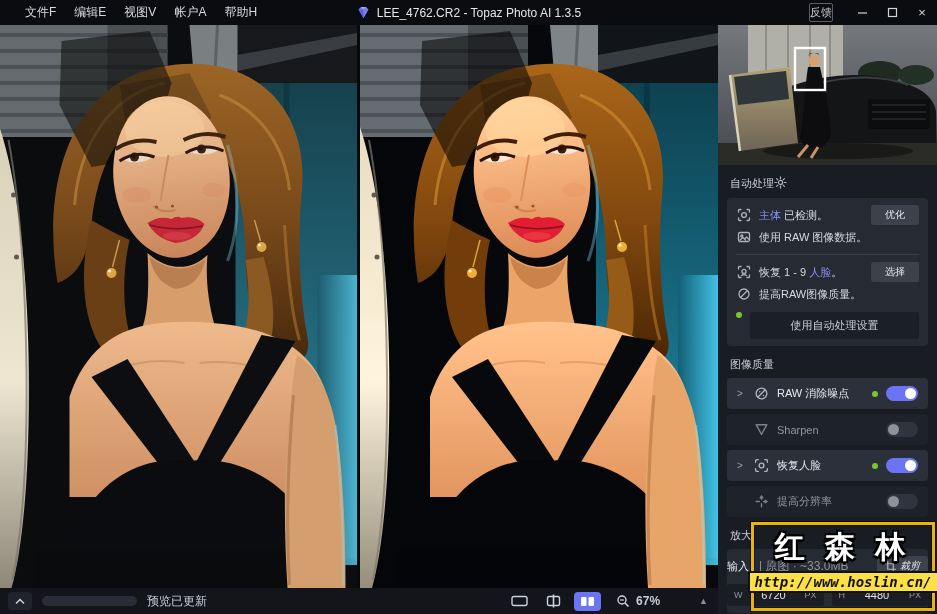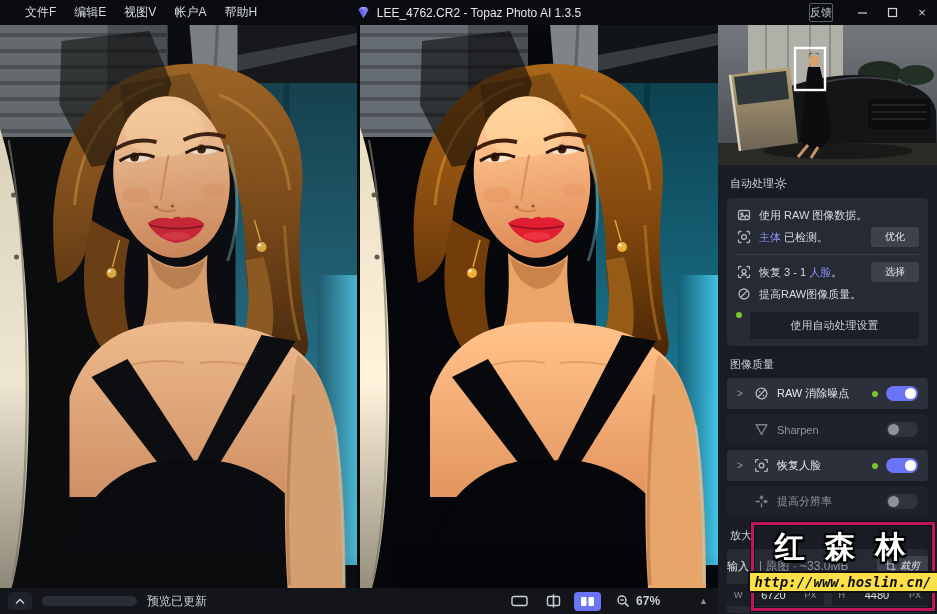--- a/index.html
+++ b/index.html
@@ -39,21 +39,21 @@
   .bb-right { margin-left:auto; display:flex; align-items:center; gap:7px; }
   .viewbtn { width:27px; height:19px; border-radius:4px; display:flex; align-items:center; justify-content:center; }
   .viewbtn.active { background:#6b74f4; }
   .zoom-group { display:flex; align-items:center; gap:6px; margin-left:8px;font-weight:bold; }
   .zoom-caret { color:#8a8f98; font-size:9px; margin-left:32px; margin-right:10px; }
 
   
   .sidebar { position:absolute; left:718px; top:25px; width:219px; height:589px; background:#191c23; z-index:10; }
   .nav-thumb { width:219px; height:140px; overflow:hidden; background:#26282b; }
   .nav-thumb svg { width:100%; height:100%; display:block; }
-  .sec-header { display:flex; align-items:center; gap:0; padding:0 12px; margin-top:11px;
+  .sec-header { display:flex; align-items:flex-start; gap:0; padding:0 12px; margin-top:11px;
     color:#c9cdd6; font-size:11px; }
   .card { background:#262a33; border-radius:4px; margin:7px 9px 0 9px; padding:7px 9px; }
   .ap-row { display:flex; align-items:center; gap:8px; min-height:20px; color:#d6d9e0; font-size:11px; }
   .ap-row + .ap-row { margin-top:2px; }
   .ap-icon { width:15px; display:flex; justify-content:center; flex:0 0 15px; }
   .link { color:#8a91f8; }
   .mini-btn { margin-left:auto; background:#3c414c; border-radius:3px; color:#e6e8ee; font-size:10px;
     padding:3px 14px; }
   .ap-divider { height:1px; background:#3a3e48; margin:7px 0; }
   .apply-row { display:flex; align-items:flex-start; gap:8px; margin-top:8px; }
@@ -80,21 +80,21 @@
   .crop-btn { margin-left:auto; background:#3c414c; border-radius:3px; color:#dfe2e8; font-size:10px;
     padding:3px 8px; display:flex; align-items:center; gap:4px;font-style:italic; }
   .dim-row { display:flex; gap:8px; margin-top:8px; }
   .dim-box { flex:1; background:#1a1d24; border-radius:3px; height:22px; display:flex; align-items:center;
     padding:0 7px; gap:5px; }
   .dim-label,.dim-unit { color:#8f949e; font-size:9px; }
   .dim-value { color:#dfe2e8; font-size:11px; flex:1; text-align:center; }
 
   
   .watermark { position:absolute; left:751px; top:522px; width:184px; height:89px; z-index:50;
-    border:3px solid #be185d; box-shadow:0 0 0 1px rgba(0,0,0,.55), inset 0 0 0 1px rgba(0,0,0,.45);
+    border:3px solid #eab308; box-shadow:0 0 0 1px rgba(0,0,0,.55), inset 0 0 0 1px rgba(0,0,0,.45);
     display:flex; flex-direction:column; align-items:center; justify-content:flex-start; }
   .wm-title { margin-top:2px; color:#fff; font-size:30px; font-weight:bold; letter-spacing:6px;
     text-shadow:-2px -2px 0 #000, 2px -2px 0 #000, -2px 2px 0 #000, 2px 2px 0 #000, 0 3px 0 #000; }
   .wm-url { margin-top:3px; background:#fde047; border:2px solid #111; border-radius:2px; color:#111;
     font-family:"DejaVu Sans Mono", monospace; font-style:italic; font-weight:bold; font-size:14px;
     padding:1px 5px; white-space:nowrap; }
 
   .icon-stroke { stroke:#aeb3bc; fill:none; stroke-width:1.3; stroke-linecap:round; stroke-linejoin:round; }
   .off .icon-stroke { stroke:#7b8089; }
 </style>
@@ -343,51 +343,51 @@
             <line x1="11.2" y1="2.8" x2="9.8" y2="4.2"></line>
             <line x1="4.2" y1="9.8" x2="2.8" y2="11.2"></line>
           </g>
       </svg>
     </div>
 
     <div class="card">
       <div class="ap-row">
         <span class="ap-icon">
           <svg width="14" height="14" viewBox="0 0 14 14">
+              <path d="M1.5,4 V2.5 A1,1 0 0 1 2.5,1.5 H4 M10,1.5 H11.5 A1,1 0 0 1 12.5,2.5 V4 M12.5,10 V11.5 A1,1 0 0 1 11.5,12.5 H10 M4,12.5 H2.5 A1,1 0 0 1 1.5,11.5 V10" class="icon-stroke"></path>
+              <circle cx="7" cy="7" r="2.4" class="icon-stroke"></circle>
+            </svg>
+        </span>
+        <span>
+          <span class="link">主体</span>
+          <span>已检测。</span>
+        </span>
+        <span class="mini-btn">优化</span>
+      </div>
+      <div class="ap-row">
+        <span class="ap-icon">
+          <svg width="14" height="14" viewBox="0 0 14 14">
               <rect x="1.5" y="2.5" width="11" height="9" rx="1.5" class="icon-stroke"></rect>
               <circle cx="4.8" cy="6" r="1" class="icon-stroke"></circle>
               <path d="M3,10 L6,7.5 L8.5,10 M8,8.5 L9.5,7 L11.5,9" class="icon-stroke"></path>
             </svg>
         </span>
         <span>使用 RAW 图像数据。</span>
-      </div>
-      <div class="ap-row">
-        <span class="ap-icon">
-          <svg width="14" height="14" viewBox="0 0 14 14">
-              <path d="M1.5,4 V2.5 A1,1 0 0 1 2.5,1.5 H4 M10,1.5 H11.5 A1,1 0 0 1 12.5,2.5 V4 M12.5,10 V11.5 A1,1 0 0 1 11.5,12.5 H10 M4,12.5 H2.5 A1,1 0 0 1 1.5,11.5 V10" class="icon-stroke"></path>
-              <circle cx="7" cy="7" r="2.4" class="icon-stroke"></circle>
-            </svg>
-        </span>
-        <span>
-          <span class="link">主体</span>
-          <span>已检测。</span>
-        </span>
-        <span class="mini-btn">优化</span>
       </div>
       <div class="ap-divider"></div>
       <div class="ap-row">
         <span class="ap-icon">
           <svg width="14" height="14" viewBox="0 0 14 14">
               <path d="M1.5,4 V2.5 A1,1 0 0 1 2.5,1.5 H4 M10,1.5 H11.5 A1,1 0 0 1 12.5,2.5 V4 M12.5,10 V11.5 A1,1 0 0 1 11.5,12.5 H10 M4,12.5 H2.5 A1,1 0 0 1 1.5,11.5 V10" class="icon-stroke"></path>
               <circle cx="7" cy="6.4" r="2" class="icon-stroke"></circle>
               <path d="M4.6,10.6 C5.2,9.4 8.8,9.4 9.4,10.6" class="icon-stroke"></path>
             </svg>
         </span>
         <span>
-          <span>恢复 3 - 1</span>
+          <span>恢复 1 - 9</span>
           <span class="link">人脸</span><span>。</span>
         </span>
         <span class="mini-btn">选择</span>
       </div>
       <div class="ap-row">
         <span class="ap-icon">
           <svg width="14" height="14" viewBox="0 0 14 14">
               <circle cx="7" cy="7" r="5" class="icon-stroke"></circle>
               <line x1="3.8" y1="10.2" x2="10.2" y2="3.8" class="icon-stroke"></line>
             </svg>

